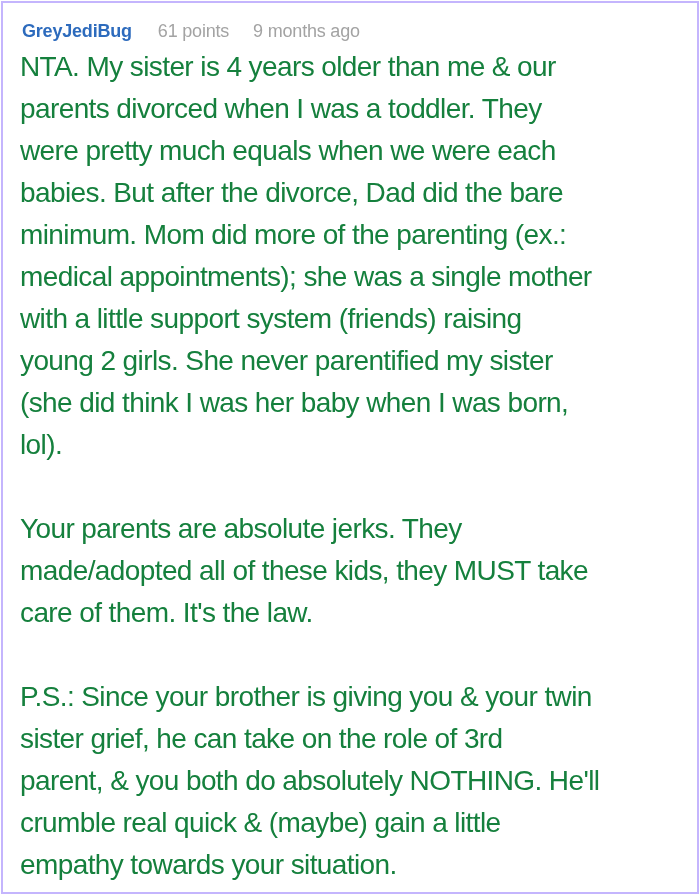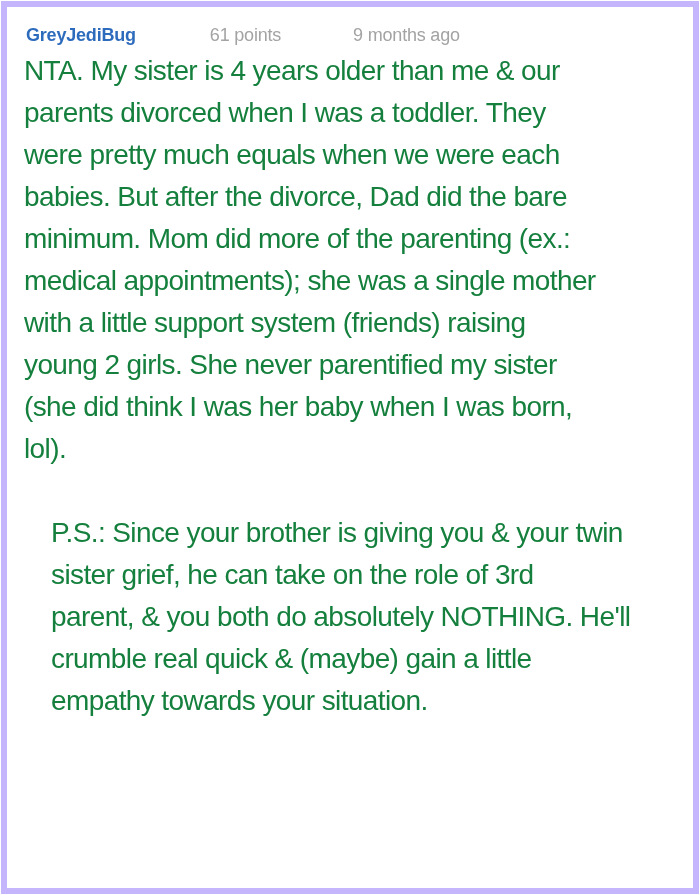--- a/index.html
+++ b/index.html
@@ -10,21 +10,21 @@
   body {
     width: 700px;
     height: 895px;
     position: relative;
     font-family: "Liberation Sans", sans-serif;
     overflow: hidden;
   }
   .frame {
     position: absolute;
     inset: 1px;
-    border: 6px solid #c4b5fd;
+    border: 2px solid #c4b5fd;
     box-sizing: border-box;
     background: #ffffff;
     padding: 17px 3px 0 17px;
   }
   .comment-header {
     display: flex;
     align-items: baseline;
     font-size: 18px;
     line-height: 22px;
     margin-left: 2px;
@@ -34,36 +34,34 @@
     font-weight: bold;
     text-decoration: none;
     margin-right: 26px;
     letter-spacing: -0.2px;
     cursor: pointer;
   }
   .meta {
     color: #a3a3a3;
     margin-right: 24px;
     letter-spacing: -0.2px;
-    margin-left: 48px;
   }
   .comment-body {
     margin-top: 4px;
   }
   .comment-body p {
     margin: 0 0 42px 0;
     color: #15803d;
     font-size: 28px;
     line-height: 42px;
     letter-spacing: -0.6px;
     white-space: pre-line;
   }
   .comment-body p:last-child {
     margin-bottom: 0;
-    margin-left: 27px;
   }
 </style>
 </head>
 <body>
 
 <div class="frame">
   <div class="comment-header">
     <a class="author">GreyJediBug</a>
     <span class="meta">61 points</span>
     <span class="meta">9 months ago</span>
@@ -72,19 +70,22 @@
     <p>NTA. My sister is 4 years older than me &amp; our
 parents divorced when I was a toddler. They
 were pretty much equals when we were each
 babies. But after the divorce, Dad did the bare
 minimum. Mom did more of the parenting (ex.:
 medical appointments); she was a single mother
 with a little support system (friends) raising
 young 2 girls. She never parentified my sister
 (she did think I was her baby when I was born,
 lol).</p>
+    <p>Your parents are absolute jerks. They
+made/adopted all of these kids, they MUST take
+care of them. It's the law.</p>
     <p>P.S.: Since your brother is giving you &amp; your twin
 sister grief, he can take on the role of 3rd
 parent, &amp; you both do absolutely NOTHING. He'll
 crumble real quick &amp; (maybe) gain a little
 empathy towards your situation.</p>
   </div>
 </div>
 
 </body></html>

